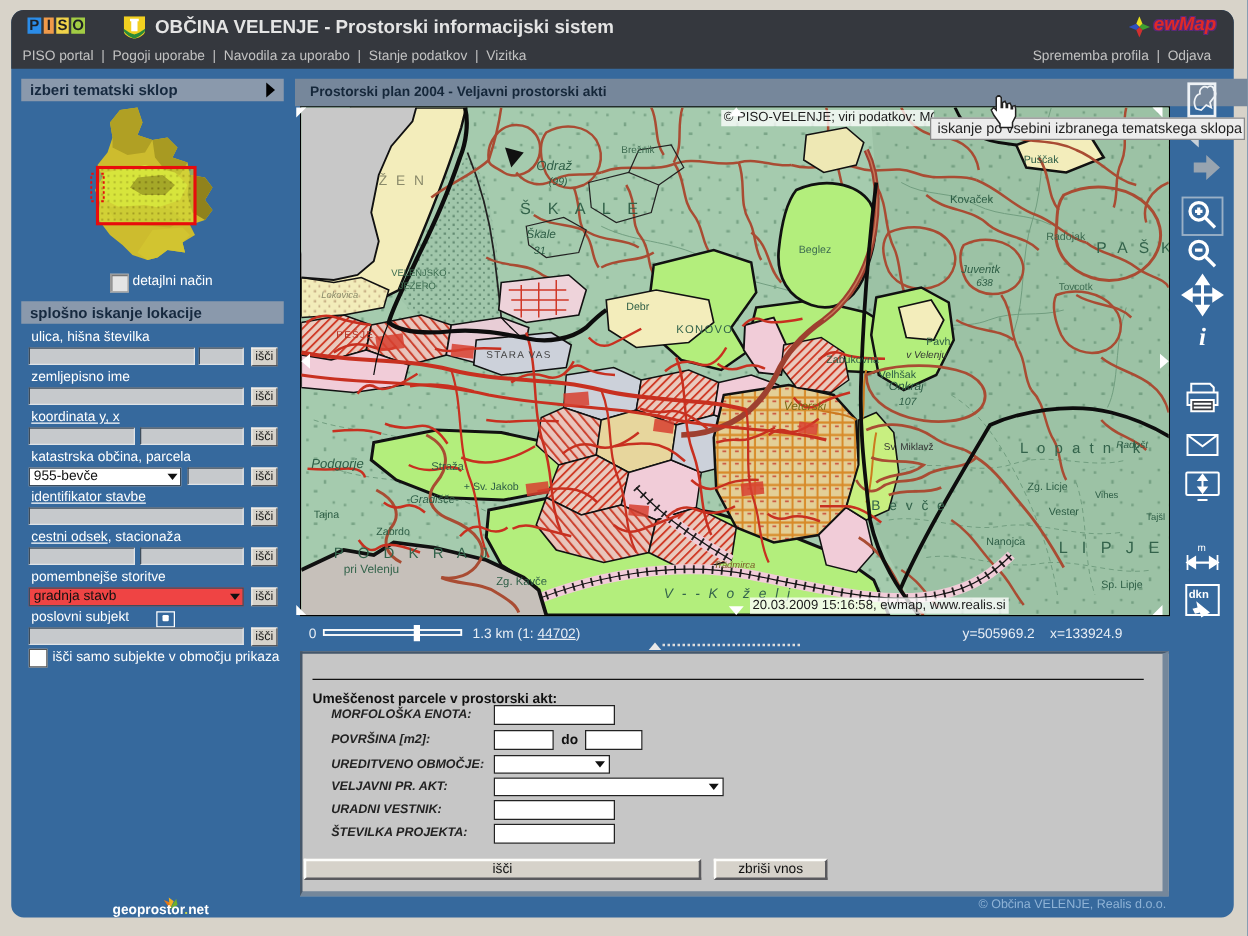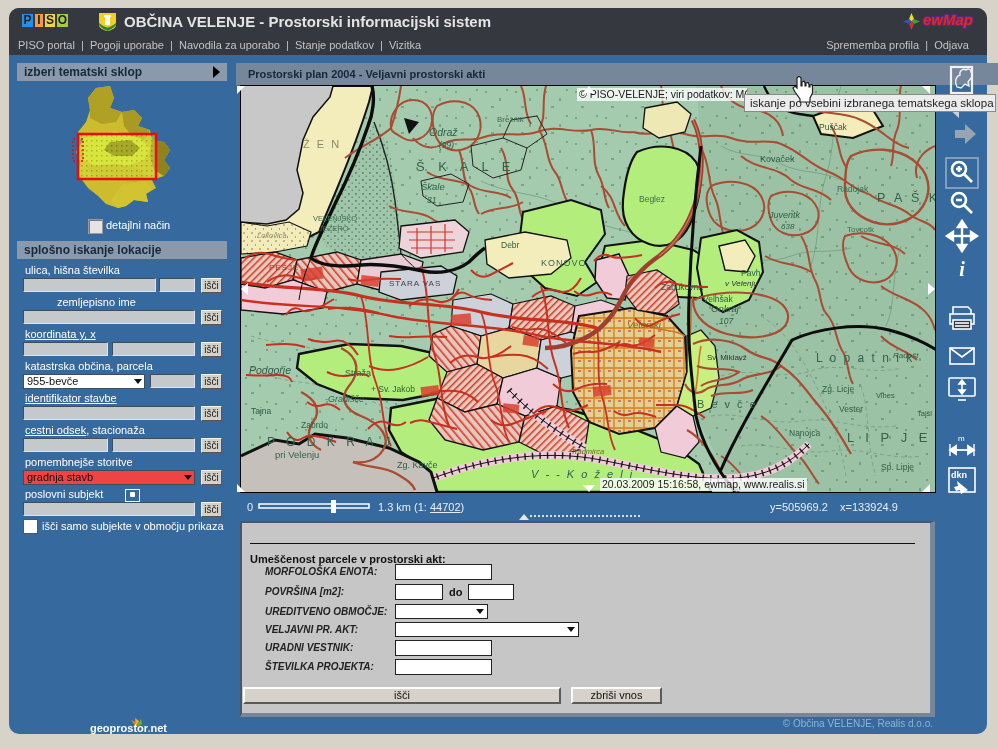--- a/index.html
+++ b/index.html
@@ -87,21 +87,21 @@
 </svg>
 <div class="abs" style="left:88px;top:219px;width:13px;height:13px;background:#e4e4e4;border:1px solid #9a9a9a;box-shadow:inset 1px 1px 0 #777;"></div>
 <div class="abs" style="left:106px;top:219px;color:#fff;font-size:11px;">detajlni način</div>
 <div class="abs sbar" style="top:241px;">splošno iskanje lokacije</div>
 
 <div class="abs flabel" style="top:264px;">ulica, hišna številka</div>
 <div class="abs finput" style="left:23px;top:278px;width:133px;"></div>
 <div class="abs finput" style="left:159px;top:278px;width:36px;"></div>
 <div class="abs isci" style="left:201px;top:278px;">išči</div>
 
-<div class="abs flabel" style="top:296px;margin-left:32px;">zemljepisno ime</div>
+<div class="abs flabel" style="top:296px;">zemljepisno ime</div>
 <div class="abs finput" style="left:23px;top:310px;width:172px;"></div>
 <div class="abs isci" style="left:201px;top:310px;">išči</div>
 
 <div class="abs flabel ul" style="top:328px;">koordinata y, x</div>
 <div class="abs finput" style="left:23px;top:342px;width:85px;"></div>
 <div class="abs finput" style="left:112px;top:342px;width:83px;"></div>
 <div class="abs isci" style="left:201px;top:342px;">išči</div>
 
 <div class="abs flabel" style="top:360px;">katastrska občina, parcela</div>
 <div class="abs fsel" style="left:23px;top:374px;width:122px;background:#fff;">955-bevče<span class="da"></span></div>

